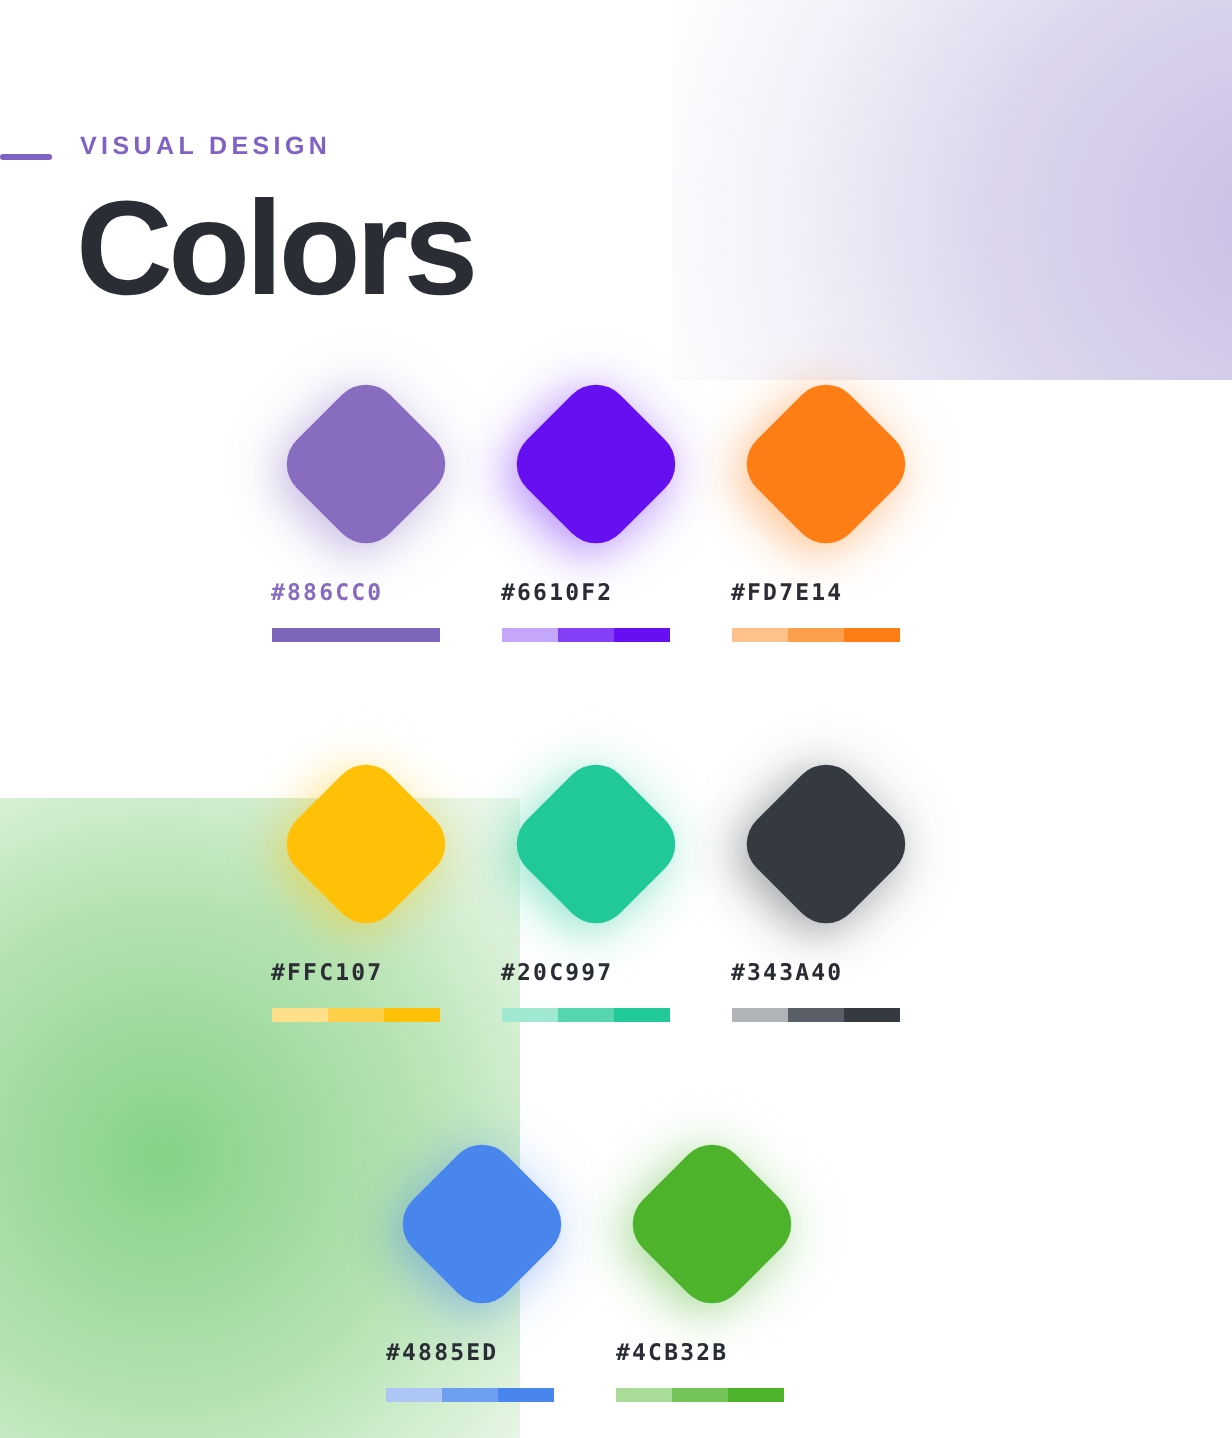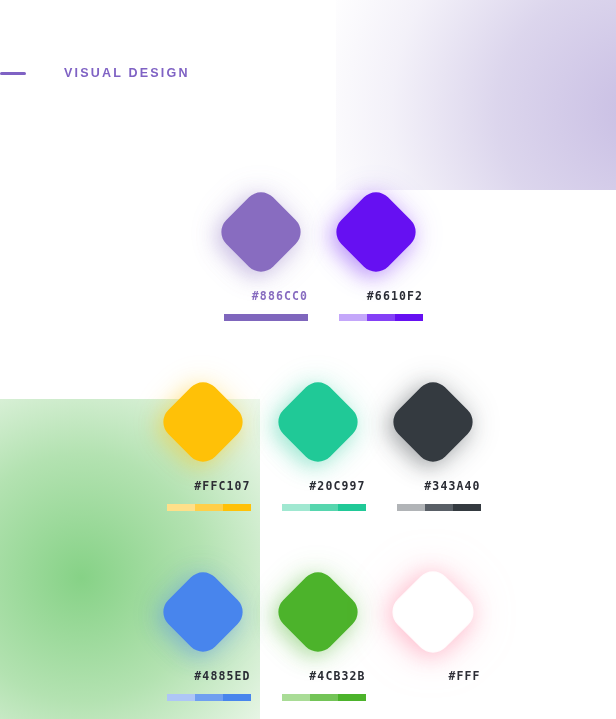--- a/index.html
+++ b/index.html
@@ -50,22 +50,21 @@
                 rgba(196,231,192,0.42) 55%,
                 rgba(255,255,255,0) 76%);
   }
 
   
   .eyebrow-row {
     position: absolute;
     left: 0;
     top: 66px;
     display: flex;
-    align-items: center;
-    gap: 24px;
+    align-items: flex-end;
   }
   .eyebrow-dash {
     width: 26px;
     height: 3px;
     border-radius: 2px;
   }
   .eyebrow-text {
     margin-left: 14px;
     font-size: 12.5px;
     font-weight: bold;
@@ -90,21 +89,21 @@
     width: 616px;
   }
   .swatch-row {
     display: flex;
     justify-content: center;
   }
   .swatch-cell {
     width: 115px;
     display: flex;
     flex-direction: column;
-    align-items: flex-end;
+    align-items: flex-start;
   }
 
   .diamond-wrap {
     width: 95px;
     height: 95px;
     display: flex;
     align-items: center;
     justify-content: center;
   }
   .diamond {
@@ -140,20 +139,21 @@
 <div id="stage">
 
   <div class="bg-wash bg-lavender"></div>
   <div class="bg-wash bg-green"></div>
 
   <div class="eyebrow-row">
     <span class="eyebrow-dash" style="background: rgb(127, 98, 196);"></span>
     <span class="eyebrow-text" style="color: rgb(127, 98, 196);">VISUAL DESIGN</span>
   </div>
 
+  <div class="page-title" style="color: rgb(43, 45, 53);">Colors</div>
 
   <div class="rows">
       <div class="swatch-row">
         <div class="swatch-cell">
           <div class="diamond-wrap">
             <div class="diamond" style="background: rgb(136, 108, 192); box-shadow: rgba(136, 108, 192, 0.34) 0px 7px 20px, rgba(136, 108, 192, 0.2) 0px 2px 34px;"></div>
           </div>
           <div class="hex-label" style="color: rgb(136, 108, 192);">#886CC0</div>
           <div class="shade-bar">
             <div class="shade-seg" style="background: rgb(127, 102, 189);"></div>
@@ -165,20 +165,31 @@
           <div class="diamond-wrap">
             <div class="diamond" style="background: rgb(102, 16, 242); box-shadow: rgba(102, 16, 242, 0.34) 0px 7px 20px, rgba(102, 16, 242, 0.2) 0px 2px 34px;"></div>
           </div>
           <div class="hex-label" style="color: rgb(43, 45, 53);">#6610F2</div>
           <div class="shade-bar">
             <div class="shade-seg" style="background: rgb(196, 167, 250);"></div>
             <div class="shade-seg" style="background: rgb(132, 64, 246);"></div>
             <div class="shade-seg" style="background: rgb(102, 16, 242);"></div>
           </div>
         </div>
+        <div class="swatch-cell">
+          <div class="diamond-wrap">
+            <div class="diamond" style="background: rgb(253, 126, 20); box-shadow: rgba(253, 126, 20, 0.34) 0px 7px 20px, rgba(253, 126, 20, 0.2) 0px 2px 34px;"></div>
+          </div>
+          <div class="hex-label" style="color: rgb(43, 45, 53);">#FD7E14</div>
+          <div class="shade-bar">
+            <div class="shade-seg" style="background: rgb(254, 193, 138);"></div>
+            <div class="shade-seg" style="background: rgb(253, 160, 76);"></div>
+            <div class="shade-seg" style="background: rgb(253, 126, 20);"></div>
+          </div>
+        </div>
       </div>
       <div class="row-gap"></div>
       <div class="swatch-row">
         <div class="swatch-cell">
           <div class="diamond-wrap">
             <div class="diamond" style="background: rgb(255, 193, 7); box-shadow: rgba(255, 193, 7, 0.34) 0px 7px 20px, rgba(255, 193, 7, 0.2) 0px 2px 34px;"></div>
           </div>
           <div class="hex-label" style="color: rgb(43, 45, 53);">#FFC107</div>
           <div class="shade-bar">
             <div class="shade-seg" style="background: rgb(255, 224, 138);"></div>
@@ -208,45 +219,34 @@
             <div class="shade-seg" style="background: rgb(52, 58, 64);"></div>
           </div>
         </div>
       </div>
       <div class="row-gap"></div>
       <div class="swatch-row">
         <div class="swatch-cell">
           <div class="diamond-wrap">
             <div class="diamond" style="background: rgb(72, 133, 237); box-shadow: rgba(72, 133, 237, 0.34) 0px 7px 20px, rgba(72, 133, 237, 0.2) 0px 2px 34px;"></div>
           </div>
-          <div class="hex-label" style="color: rgb(43, 45, 53); margin-left: 20px;">#4885ED</div>
+          <div class="hex-label" style="color: rgb(43, 45, 53);">#4885ED</div>
           <div class="shade-bar">
             <div class="shade-seg" style="background: rgb(174, 198, 246);"></div>
             <div class="shade-seg" style="background: rgb(111, 159, 240);"></div>
             <div class="shade-seg" style="background: rgb(72, 133, 237);"></div>
           </div>
         </div>
         <div class="swatch-cell">
           <div class="diamond-wrap">
             <div class="diamond" style="background: rgb(76, 179, 43); box-shadow: rgba(76, 179, 43, 0.34) 0px 7px 20px, rgba(76, 179, 43, 0.2) 0px 2px 34px;"></div>
           </div>
           <div class="hex-label" style="color: rgb(43, 45, 53);">#4CB32B</div>
           <div class="shade-bar">
             <div class="shade-seg" style="background: rgb(169, 220, 150);"></div>
             <div class="shade-seg" style="background: rgb(115, 196, 87);"></div>
             <div class="shade-seg" style="background: rgb(76, 179, 43);"></div>
           </div>
         </div>
-        <div class="swatch-cell">
-          <div class="diamond-wrap">
-            <div class="diamond" style="background: rgb(255, 255, 255); box-shadow: rgba(255, 255, 255, 0.9) 0px 0px 0px 1px, rgba(255, 179, 198, 0.8) 0px 4px 22px, rgba(255, 179, 198, 0.55) 0px 2px 40px;"></div>
-          </div>
-          <div class="hex-label" style="color: rgb(43, 45, 53);">#FFF</div>
-          <div class="shade-bar">
-            <div class="shade-seg" style="background: rgb(255, 255, 255);"></div>
-            <div class="shade-seg" style="background: rgb(255, 255, 255);"></div>
-            <div class="shade-seg" style="background: rgb(255, 255, 255);"></div>
-          </div>
-        </div>
       </div>
     </div>
 
 </div>
 
 </body></html>

